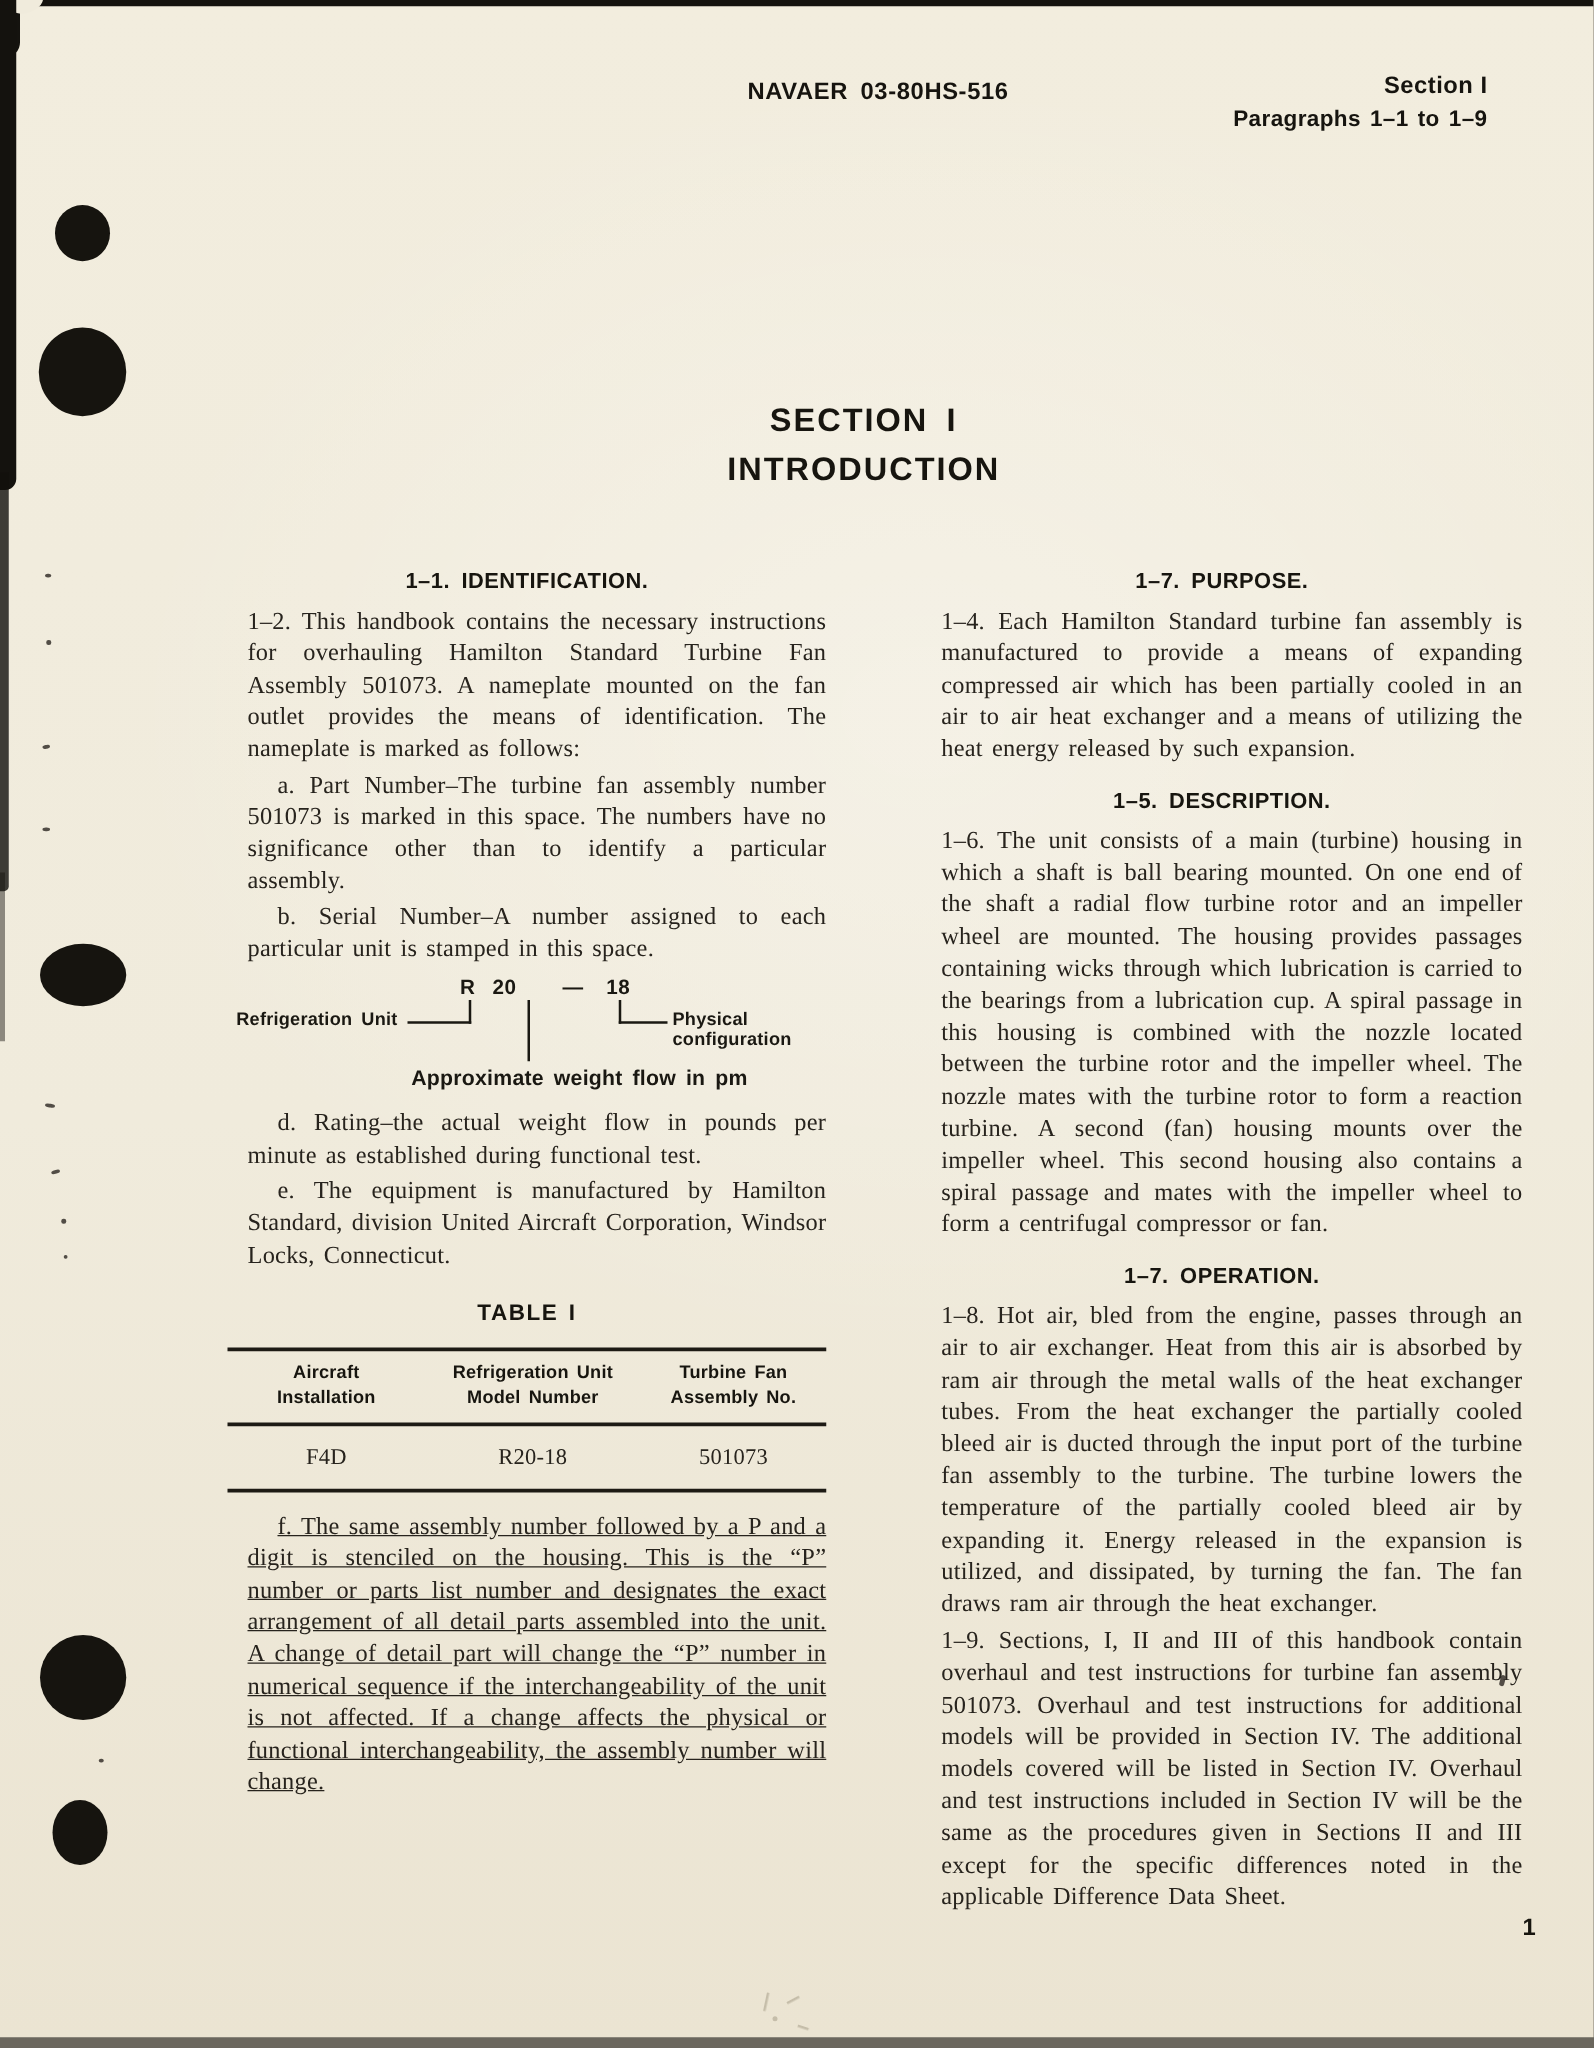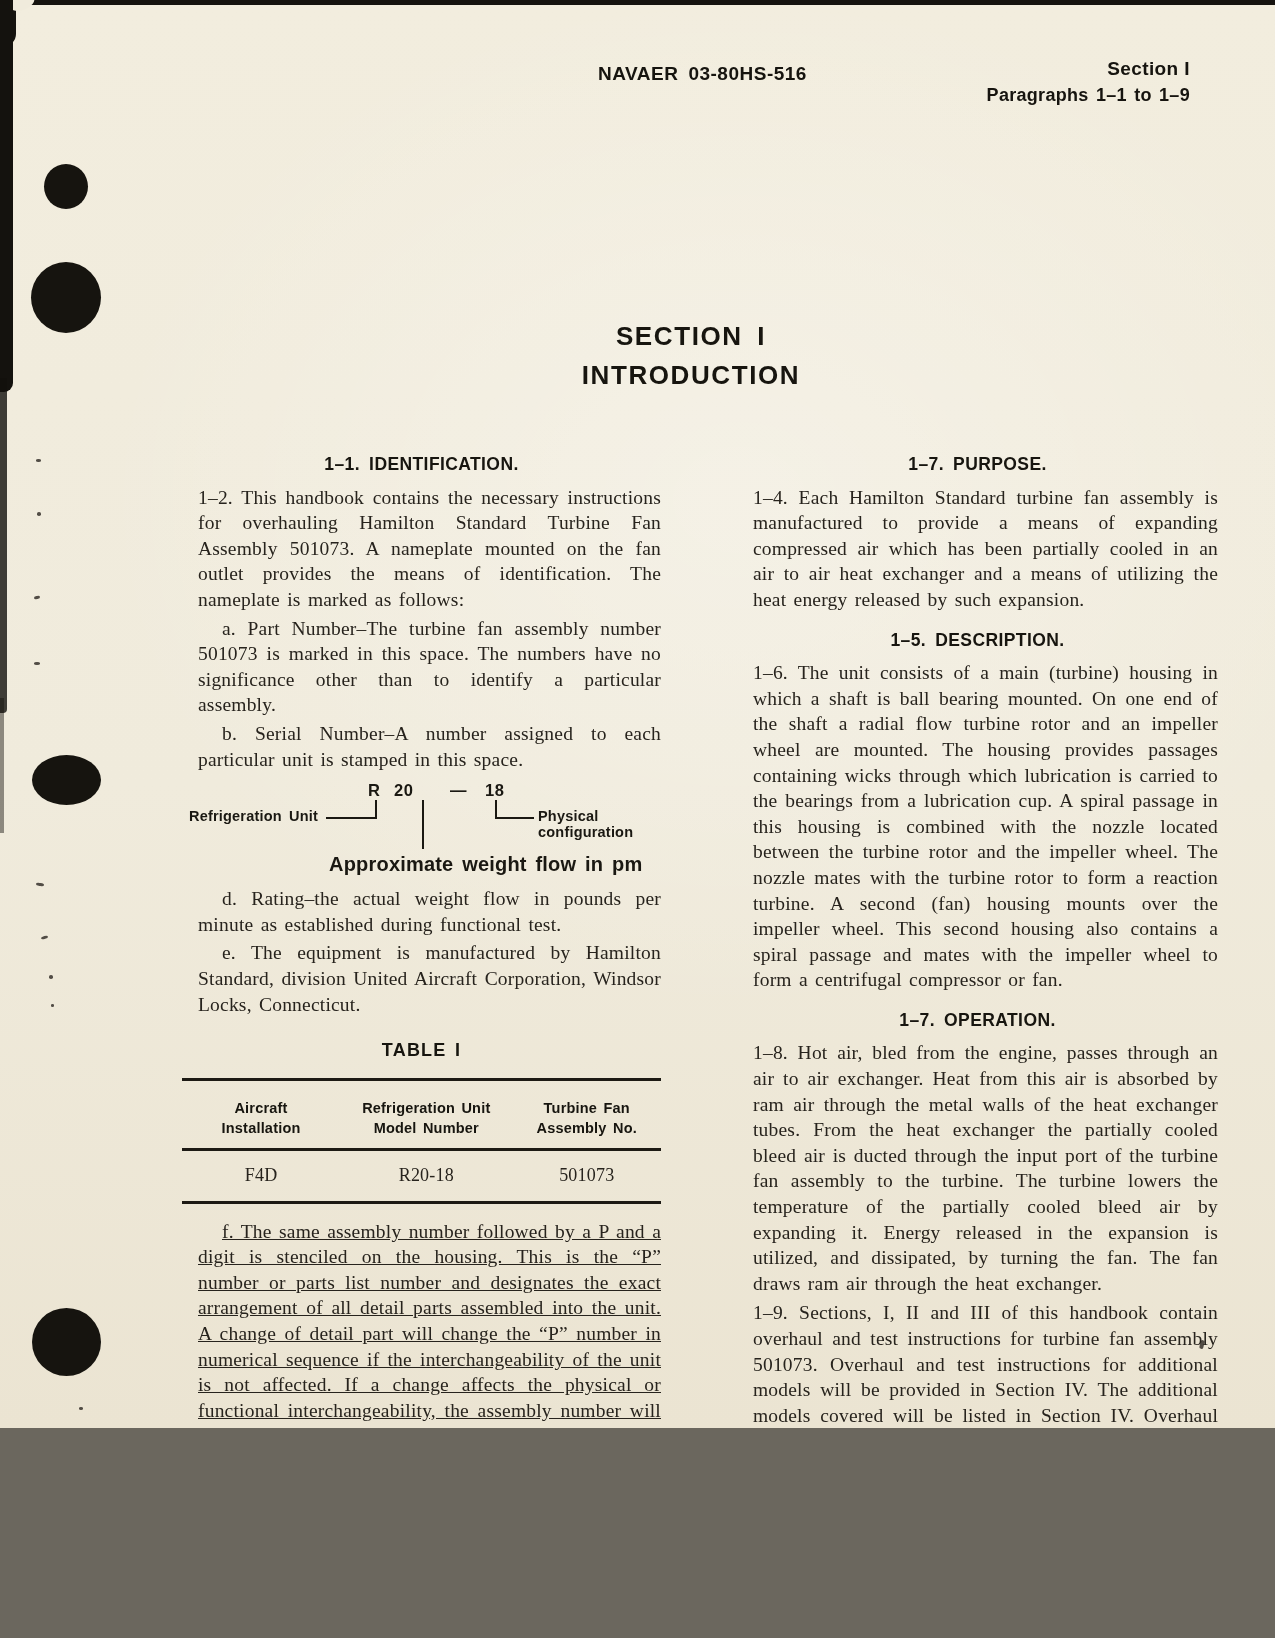--- a/index.html
+++ b/index.html
@@ -1,17 +1,17 @@
 <!DOCTYPE html>
 <html><head>
 <meta charset="utf-8">
 <style>
   html,body { margin:0; padding:0; background:#6b675e; }
   .page {
-    position:relative; width:1275px; height:1428px; overflow:hidden;
+    position:relative; width:1275px; height:1630px; overflow:hidden;
     background:
       radial-gradient(ellipse 1000px 800px at 58% 35%, rgba(255,255,255,0.28), rgba(255,255,255,0) 65%),
       linear-gradient(180deg, #f2edde 0%, #f0ebdc 55%, #ebe4d2 100%);
     font-family:"Liberation Serif", serif; color:#27231d;
   }
   
   .top-bar { position:absolute; top:0; left:0; width:1275px; height:5px; background:#15130f; }
   .corner-blob { position:absolute; top:0; left:0; width:16px; height:46px; background:#15130f; border-radius:0 0 12px 0; }
   .corner-notch { position:absolute; top:-5px; left:9px; width:26px; height:15px; background:#f0ebdc; border-radius:50%; transform:rotate(-22deg); }
   .strip-a { position:absolute; left:0; top:0; width:13px; height:392px; background:#14120e; border-radius:0 0 9px 0; }
@@ -40,27 +40,27 @@
   .col p { margin:0 0 3px 16px; }
   .col p.ind { text-indent:24px; }
   .col p.pf { margin-top:15px;text-decoration:underline; }
   
   .diagram { position:relative; height:106px; margin:3px 0 5px 0; font-family:"Liberation Sans", sans-serif; font-weight:bold; color:#1a1812; text-align:left; line-height:normal; word-spacing:3px; }
   .dg-code { position:absolute; top:6px; font-size:16.5px; letter-spacing:.5px; }
   .dg-r { left:186px; } .dg-20 { left:212px; } .dg-dash { left:268px; } .dg-18 { left:303px; }
   .dg-bracket-left { position:absolute; left:144px; top:25px; width:49px; height:17px; border-right:2.5px solid #1a1812; border-bottom:2.5px solid #1a1812; }
   .dg-label-left { position:absolute; left:7px; top:33px; font-size:14.5px; }
   .dg-vline { position:absolute; left:240px; top:25px; height:49px; border-left:2.5px solid #1a1812; }
-  .dg-label-bottom { position:absolute; left:147px; top:78px; font-size:20px; }
+  .dg-label-bottom { position:absolute; left:147px; top:78px; font-size:17px; }
   .dg-bracket-right { position:absolute; left:313px; top:25px; width:37px; height:17px; border-left:2.5px solid #1a1812; border-bottom:2.5px solid #1a1812; }
   .dg-label-right { position:absolute; left:356px; top:33px; font-size:14.5px; }
   
   .table-title { text-align:center; font-family:"Liberation Sans", sans-serif; font-weight:bold; font-size:18px; letter-spacing:1.2px; margin:21px 0 14px 0; color:#17150f; }
   .dtable { border-top:3.5px solid #1d1a14; border-bottom:3.5px solid #1d1a14; }
-  .dtable .thead { display:flex; border-bottom:3.5px solid #1d1a14; padding:17px 0 10px 0; }
+  .dtable .thead { display:flex; border-bottom:3.5px solid #1d1a14; padding:7px 0 10px 0; }
   .dtable .th { font-family:"Liberation Sans", sans-serif; font-weight:bold; font-size:14.5px; line-height:20px;
     text-align:center; white-space:pre-line; color:#17150f; letter-spacing:.2px; }
   .dtable .trow { display:flex; padding:13px 0 15px 0; }
   .dtable .td { font-size:18px; text-align:center; line-height:22px; }
   .w1 { width:33%; } .w2 { width:36%; } .w3 { width:31%; }
   .page-number { position:absolute; left:1218px; top:1532px; font-family:"Liberation Sans", sans-serif; font-weight:bold; font-size:19px; color:#17150f; }
 </style>
 </head>
 <body>
 

